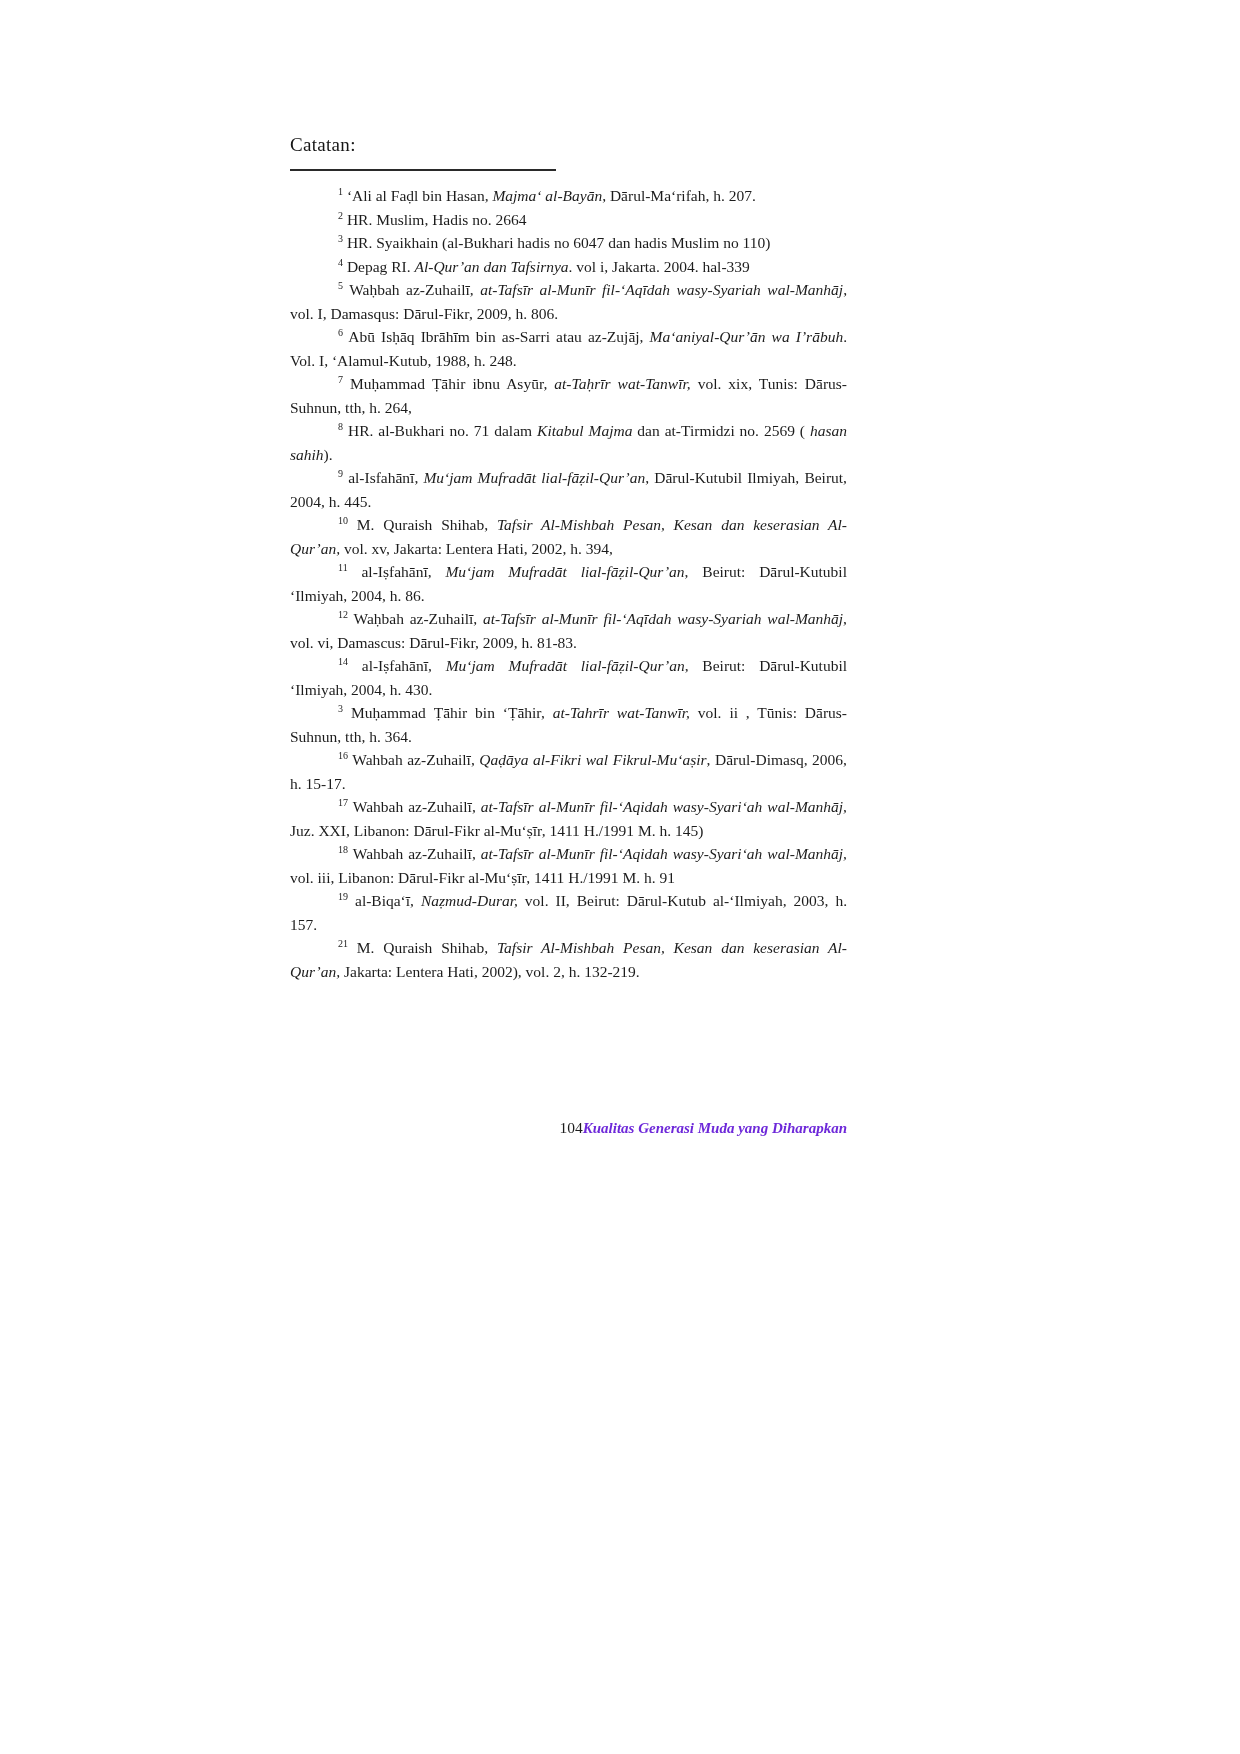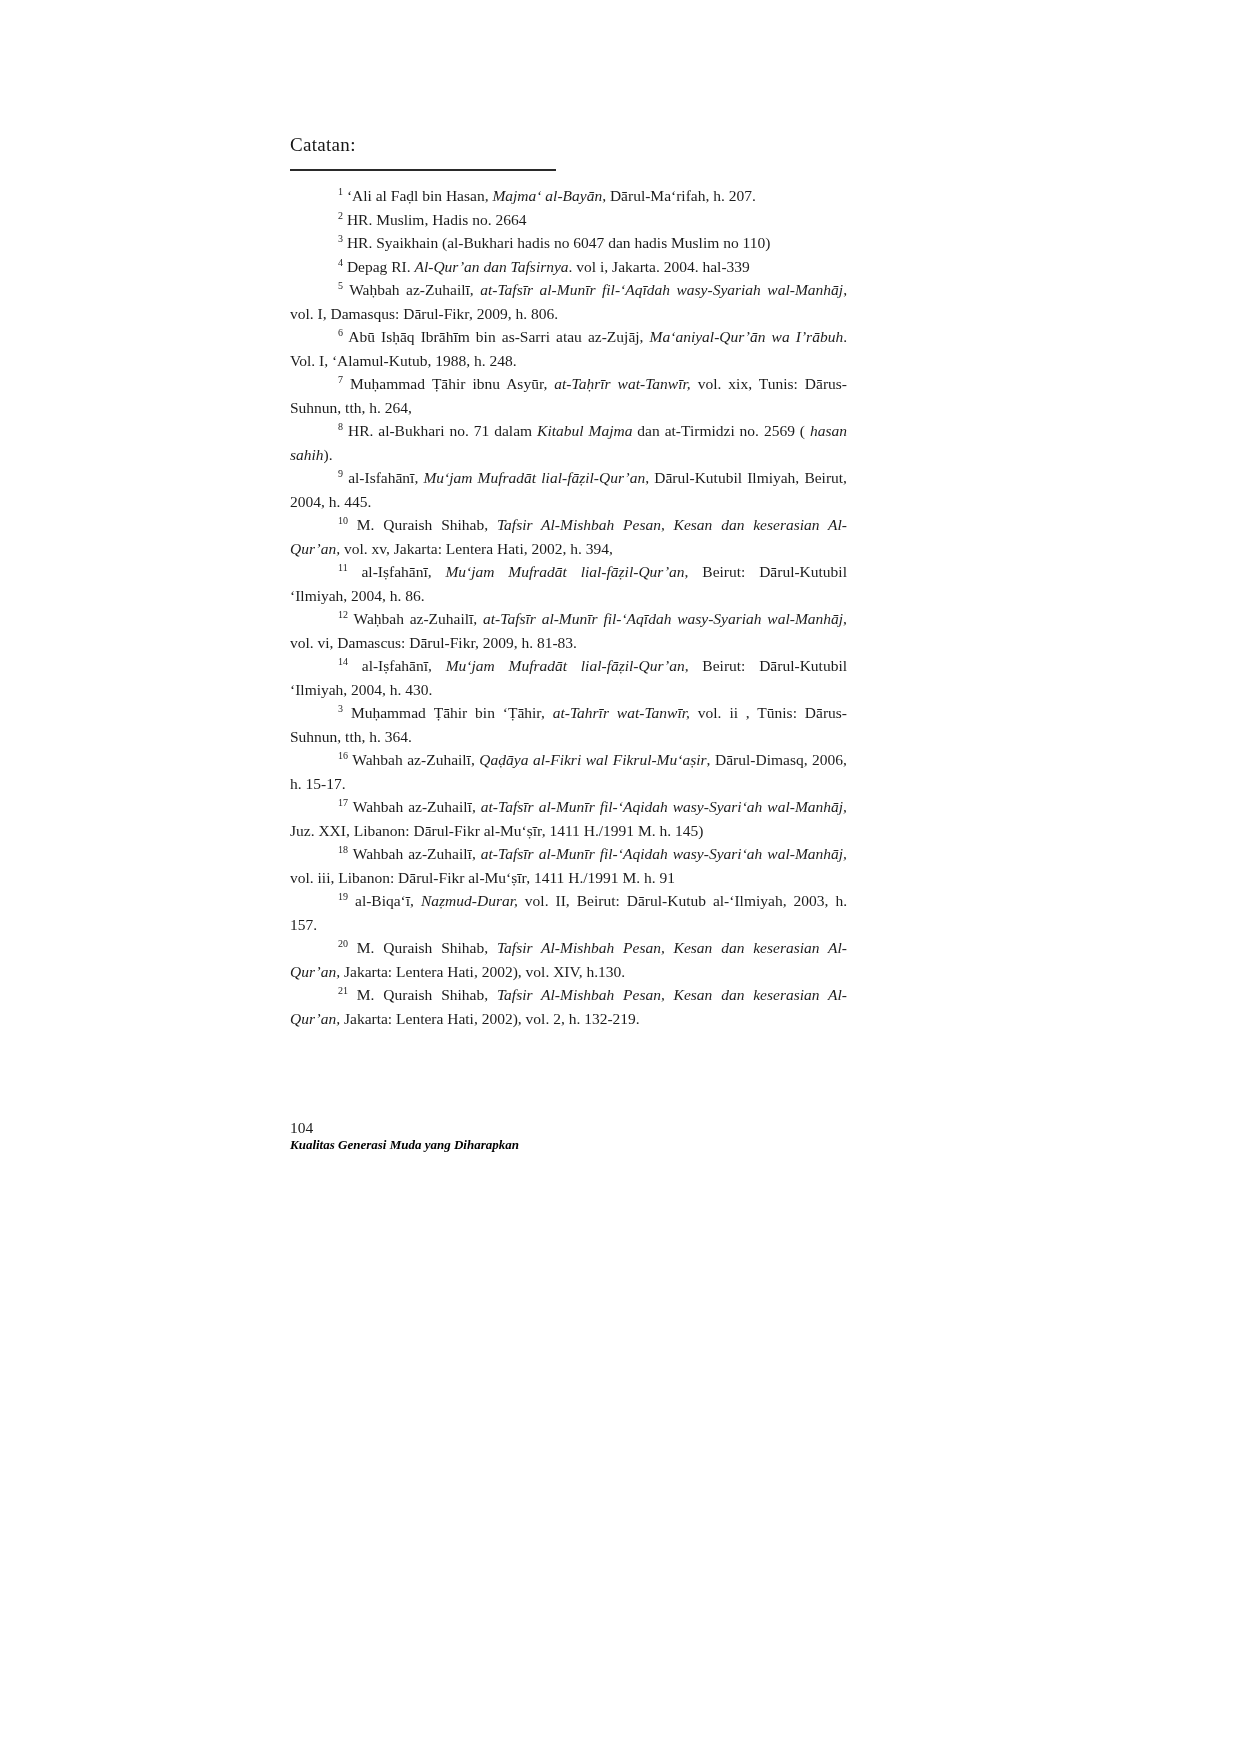--- a/index.html
+++ b/index.html
@@ -51,28 +51,27 @@
   }
   .note em { font-style: italic; }
   .footer {
     position: absolute;
     left: 290px;
     top: 1119px;
     width: 557px;
     display: flex;
     justify-content: flex-end;
     align-items: baseline;
-    flex-direction: column;
   }
   .pagenum { font-size: 15.5px; color: #1c1c1c; }
   .running {
-    font-size: 13px;
+    font-size: 15px;
     font-style: italic;
     font-weight: 600;
-    color: #000000;
+    color: #6d28d9;
   }
 </style>
 </head>
 <body>
 
 <div class="page">
   <div class="content">
     <h2 class="title">Catatan:</h2>
     <div class="rule"></div>
     <div class="notes">
@@ -87,21 +86,20 @@
         <p class="note"><sup>9</sup> <span>al-Isfahānī, </span><em>Mu‘jam Mufradāt lial-fāẓil-Qur’an</em><span>, Dārul-Kutubil Ilmiyah, Beirut, 2004, h. 445.</span></p>
         <p class="note"><sup>10</sup> <span>M. Quraish Shihab, </span><em>Tafsir Al-Mishbah Pesan, Kesan dan keserasian Al-Qur’an,</em><span> vol. xv, Jakarta: Lentera Hati, 2002, h. 394,</span></p>
         <p class="note"><sup>11</sup> <span>al-Iṣfahānī, </span><em>Mu‘jam Mufradāt lial-fāẓil-Qur’an</em><span>, Beirut: Dārul-Kutubil ‘Ilmiyah, 2004, h. 86.</span></p>
         <p class="note"><sup>12</sup> <span>Waḥbah az-Zuhailī, </span><em>at-Tafsīr al-Munīr fil-‘Aqīdah wasy-Syariah wal-Manhāj</em><span>, vol. vi, Damascus: Dārul-Fikr, 2009,  h. 81-83.</span></p>
         <p class="note"><sup>14</sup> <span>al-Iṣfahānī, </span><em>Mu‘jam Mufradāt lial-fāẓil-Qur’an</em><span>, Beirut: Dārul-Kutubil ‘Ilmiyah, 2004, h. 430.</span></p>
         <p class="note"><sup>3</sup> <span>Muḥammad Ṭāhir bin ‘Ṭāhir, </span><em>at-Tahrīr wat-Tanwīr,</em><span>  vol. ii , Tūnis: Dārus-Suhnun, tth,  h. 364.</span></p>
         <p class="note"><sup>16</sup> <span>Wahbah az-Zuhailī, </span><em>Qaḍāya al-Fikri wal Fikrul-Mu‘aṣir</em><span>, Dārul-Dimasq, 2006, h. 15-17.</span></p>
         <p class="note"><sup>17</sup> <span>Wahbah az-Zuhailī, </span><em>at-Tafsīr al-Munīr fil-‘Aqidah wasy-Syari‘ah wal-Manhāj,</em><span> Juz. XXI,  Libanon: Dārul-Fikr al-Mu‘ṣīr, 1411 H./1991 M. h. 145)</span></p>
         <p class="note"><sup>18</sup> <span>Wahbah az-Zuhailī, </span><em>at-Tafsīr al-Munīr fil-‘Aqidah wasy-Syari‘ah wal-Manhāj,</em><span> vol. iii,  Libanon: Dārul-Fikr al-Mu‘ṣīr, 1411 H./1991 M. h. 91</span></p>
         <p class="note"><sup>19</sup> <span>al-Biqa‘ī, </span><em>Naẓmud-Durar,</em><span> vol. II, Beirut: Dārul-Kutub al-‘Ilmiyah, 2003, h. 157.</span></p>
-        <p class="note"><sup>20</sup> <span>M. Quraish Shihab, </span><em>Tafsir Al-Mishbah Pesan, Kesan dan keserasian Al-Qur’an,</em><span> Jakarta: Lentera Hati, 2002), vol. XIV, h.130.</span></p>
         <p class="note"><sup>21</sup> <span>M. Quraish Shihab, </span><em>Tafsir Al-Mishbah Pesan, Kesan dan keserasian Al-Qur’an,</em><span> Jakarta: Lentera Hati, 2002), vol. 2, h. 132-219.</span></p>
       </div>
   </div>
   <div class="footer">
     <span class="pagenum">104</span>
     <span class="running">Kualitas Generasi Muda yang Diharapkan</span>
   </div>
 </div>
 
 </body></html>

